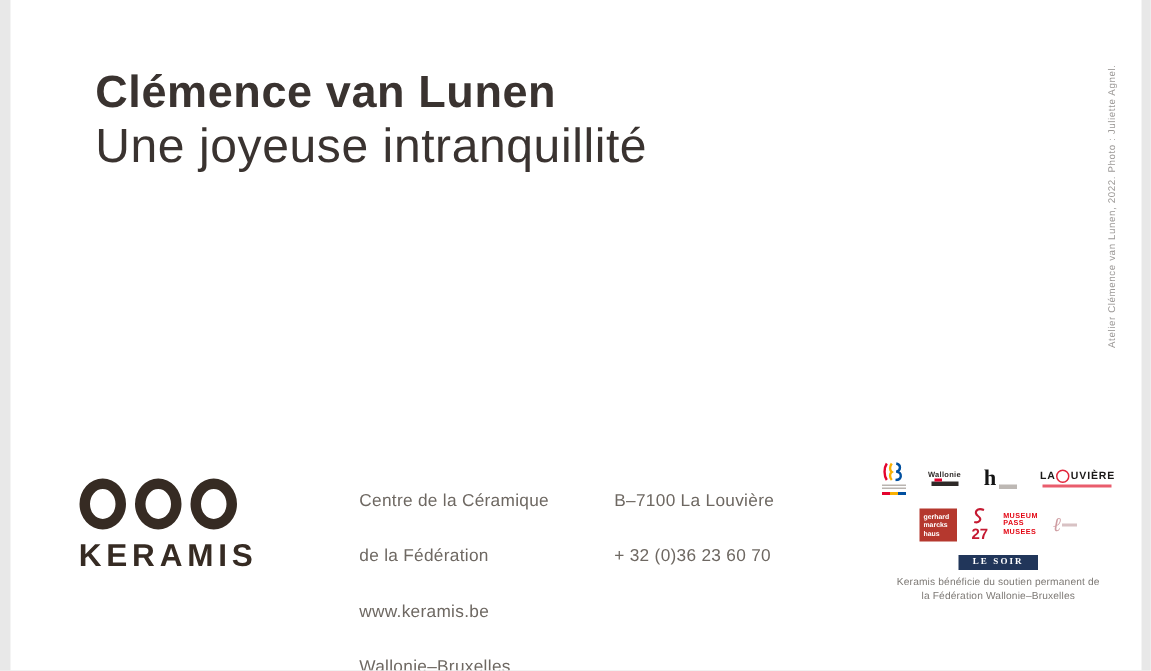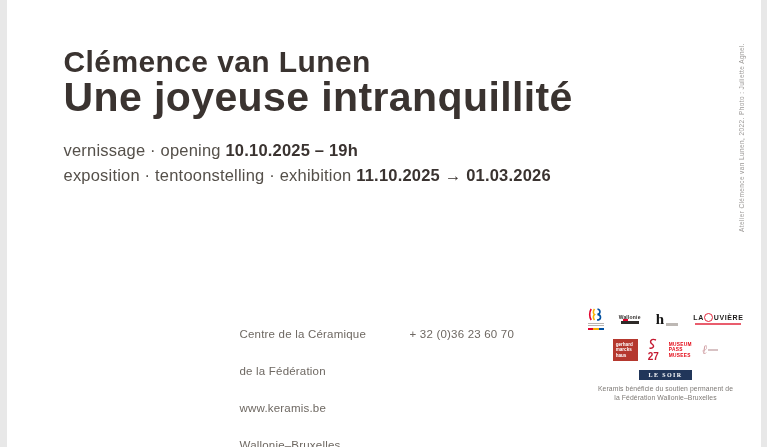--- a/index.html
+++ b/index.html
@@ -15,21 +15,21 @@
   }
   *{margin:0;padding:0;box-sizing:content-box;}
   html,body{background:#e8e8e8;font-family:"Liberation Sans",sans-serif;}
   .poster{
     position:relative;width:754px;height:447px;background:var(--bg);
     overflow:hidden;margin:0 auto;
   }
   
   .title{position:absolute;left:57px;top:45px;color:var(--ink);}
   .title .l1{font-size:30px;font-weight:700;letter-spacing:.4px;line-height:34px;}
-  .title .l2{font-size:41px;font-weight:700;letter-spacing:.4px;line-height:34px;margin-top:1px;}
+  .title .l2{font-size:32px;font-weight:400;letter-spacing:.4px;line-height:34px;margin-top:1px;}
   .events{position:absolute;left:57px;top:138px;font-size:16.5px;color:var(--body);line-height:25px;letter-spacing:.2px;}
   .events b,.coline b{font-weight:700;color:var(--ink);}
   .coline{position:absolute;left:57px;top:228px;font-size:15.5px;color:var(--body);letter-spacing:.2px;}
   
   .credit{
     position:absolute;left:731px;top:42px;height:190px;
     writing-mode:vertical-rl;transform:rotate(180deg);
     font-size:6.5px;color:var(--credit-gray);letter-spacing:.4px;white-space:nowrap;
   }
   
@@ -78,37 +78,42 @@
 </head>
 <body>
 
 <div class="poster">
 
   <div class="title">
     <div class="l1">Clémence van Lunen</div>
     <div class="l2">Une joyeuse intranquillité</div>
   </div>
 
-  <div class="events">
-    <div><span>vernissage · opening </span><b>10.10.2025 – 19h</b></div>
-    <div><span>exposition · tentoonstelling · exhibition </span><b>11.10.2025 → 01.03.2026</b></div>
-  </div>
 
 
   <div class="credit">Atelier Clémence van Lunen, 2022. Photo : Juliette Agnel.</div>
 
+  <div class="brand">
+    <div class="rings">
+      <span class="ring"></span>
+      <span class="ring"></span>
+      <span class="ring"></span>
+    </div>
+    <div class="brandname">KERAMIS</div>
+  </div>
 
   <div class="col org">
     <div class="ln">Centre de la Céramique</div>
     <div class="ln">de la Fédération</div>
     <div class="ln">www.keramis.be</div>
     <div class="ln">Wallonie–Bruxelles</div>
   </div>
 
   <div class="col contact">
+    <div class="ln">B–7100 La Louvière</div>
     <div class="ln">+ 32 (0)36 23 60 70</div>
   </div>
 
   <div class="partners">
 
     <div class="prow prow1">
       <div class="fwb">
         <svg width="15" height="13" viewBox="0 0 15 13">
           <path d="M3.2 1 C1.2 4 1.2 9 3.2 12" stroke="#e4032e" fill="none" stroke-width="1.6"></path>
           <path d="M6.5 1 C5 3 5 5.6 6.5 6.6 C5 7.6 5 10.4 6.5 12" stroke="#f9b000" fill="none" stroke-width="1.6"></path>

